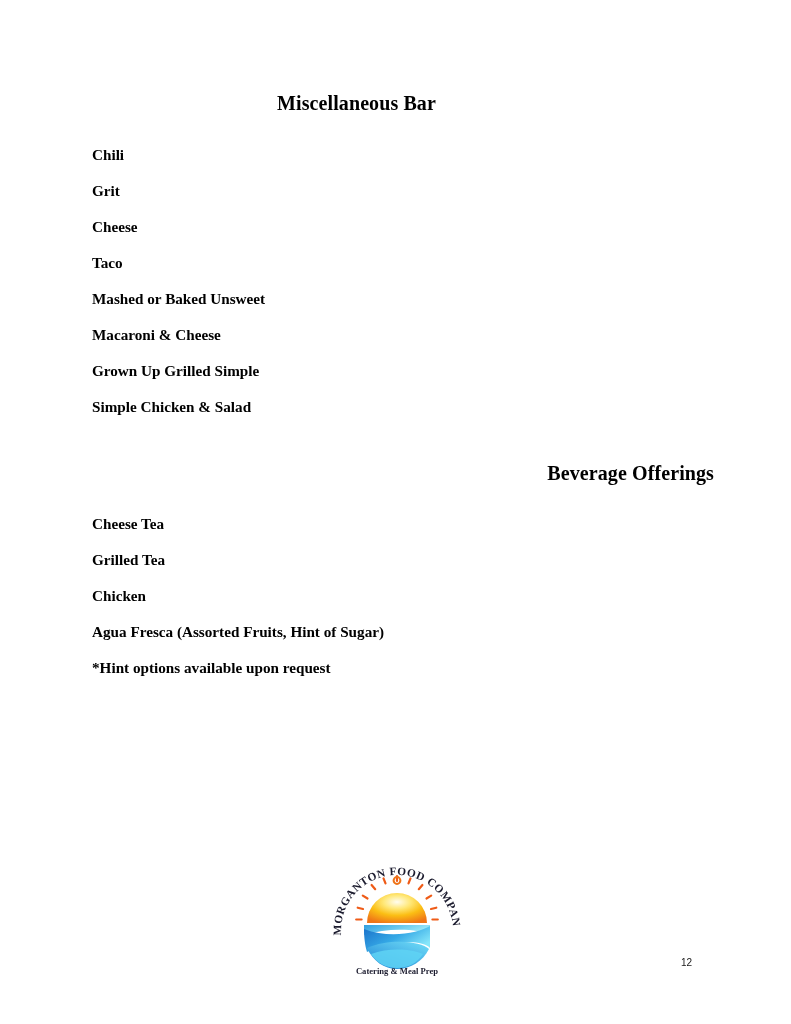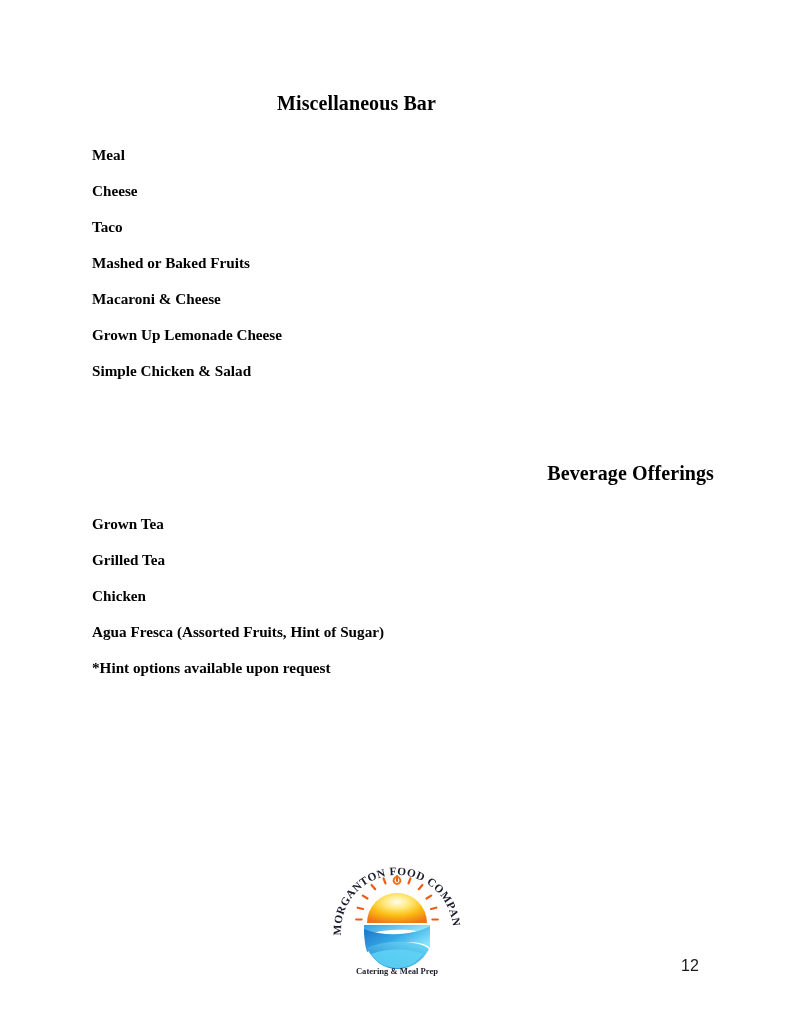--- a/index.html
+++ b/index.html
@@ -70,47 +70,48 @@
     height: 125px;
   }
   .logo svg { display: block; }
 
   
   .page-number {
     position: absolute;
     left: 681px;
     top: 958px;
     font-family: "Liberation Sans", "DejaVu Sans", sans-serif;
-    font-size: 16px;
+    font-size: 10px;
     font-weight: normal;
     color: #1a1a1a;
     line-height: 1;
   }
 </style>
 </head>
 <body>
 
 <div class="page">
 
   <div class="section-heading misc"><span class="ctr">Miscellaneous Bar</span></div>
 
   <ul class="item-list misc">
-    <li>Meal</li>
+    <li>Chili</li>
+    <li>Grit</li>
     <li>Cheese</li>
     <li>Taco</li>
-    <li>Mashed or Baked Fruits</li>
+    <li>Mashed or Baked Unsweet</li>
     <li>Macaroni &amp; Cheese</li>
-    <li>Grown Up Lemonade Cheese</li>
+    <li>Grown Up Grilled Simple</li>
     <li>Simple Chicken &amp; Salad</li>
   </ul>
 
   <div class="section-heading bev"><span class="ctr">Beverage Offerings</span></div>
 
   <ul class="item-list bev">
-    <li>Grown Tea</li>
+    <li>Cheese Tea</li>
     <li>Grilled Tea</li>
     <li>Chicken</li>
     <li>Agua Fresca (Assorted Fruits, Hint of Sugar)</li>
     <li>*Hint options available upon request</li>
   </ul>
 
   <div class="logo">
     <svg width="140" height="125" viewBox="0 0 140 125" xmlns="http://www.w3.org/2000/svg">
       <defs>
         <radialGradient id="domeGrad" cx="50%" cy="30%" r="75%">

